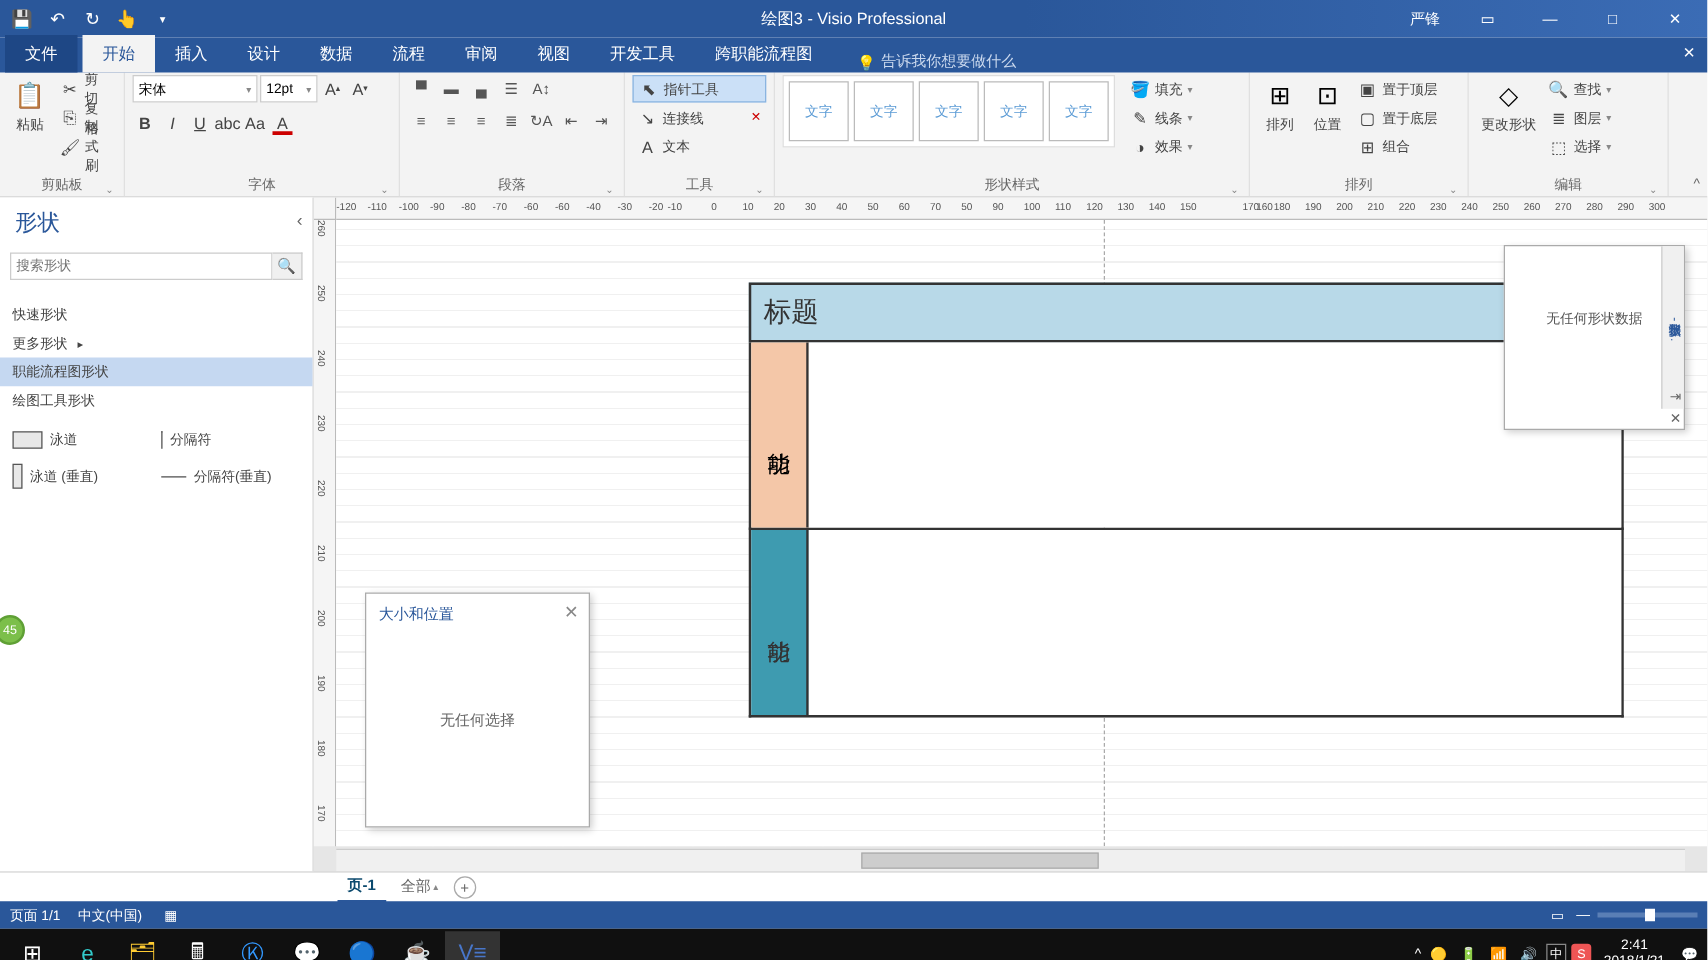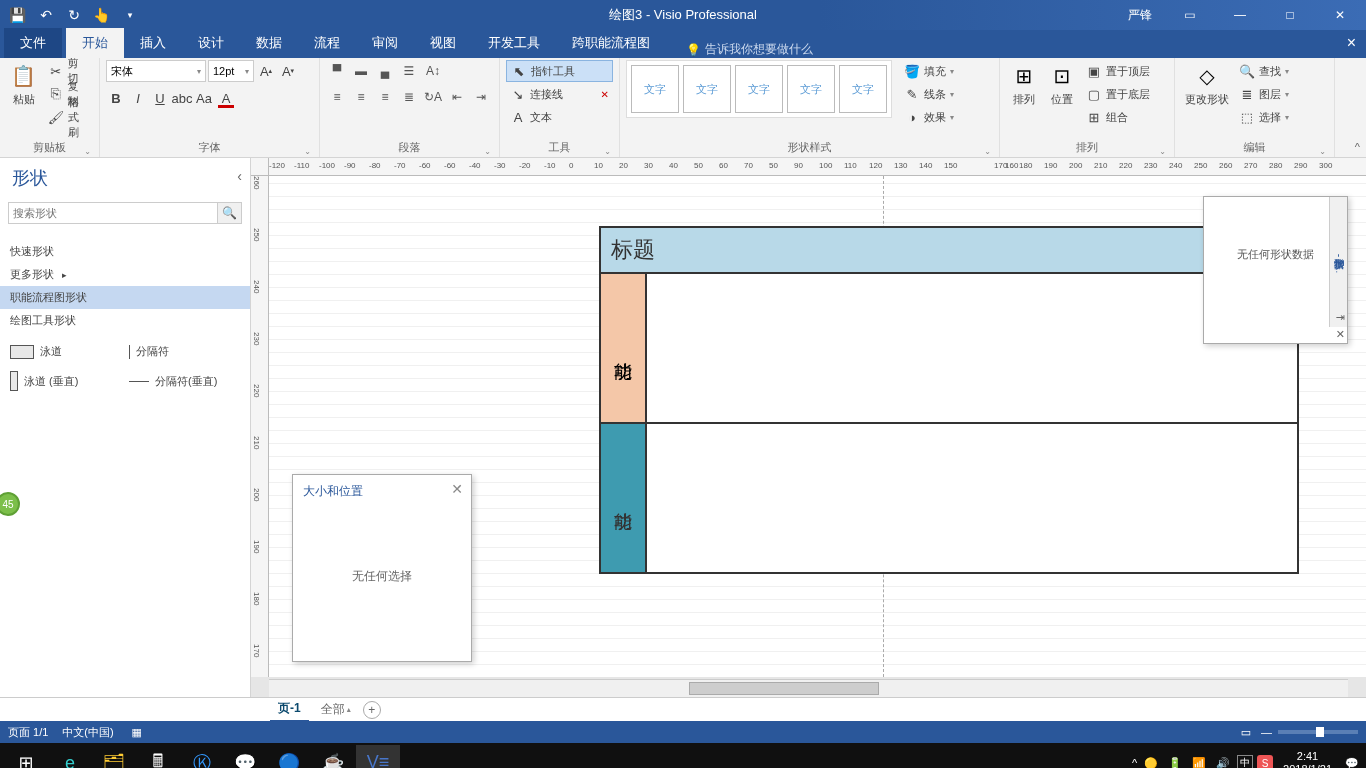--- a/index.html
+++ b/index.html
@@ -389,21 +389,21 @@
         <div class="ruler-tick" style="left: 25px; top: 3px;">-110</div>
         <div class="ruler-tick" style="left: 50px; top: 3px;">-100</div>
         <div class="ruler-tick" style="left: 75px; top: 3px;">-90</div>
         <div class="ruler-tick" style="left: 100px; top: 3px;">-80</div>
         <div class="ruler-tick" style="left: 125px; top: 3px;">-70</div>
         <div class="ruler-tick" style="left: 150px; top: 3px;">-60</div>
         <div class="ruler-tick" style="left: 175px; top: 3px;">-60</div>
         <div class="ruler-tick" style="left: 200px; top: 3px;">-40</div>
         <div class="ruler-tick" style="left: 225px; top: 3px;">-30</div>
         <div class="ruler-tick" style="left: 250px; top: 3px;">-20</div>
-        <div class="ruler-tick" style="left: 275px; top: 3px;">-10</div>
+        <div class="ruler-tick" style="left: 265px; top: 3px;">-10</div>
         <div class="ruler-tick" style="left: 300px; top: 3px;">0</div>
         <div class="ruler-tick" style="left: 325px; top: 3px;">10</div>
         <div class="ruler-tick" style="left: 350px; top: 3px;">20</div>
         <div class="ruler-tick" style="left: 375px; top: 3px;">30</div>
         <div class="ruler-tick" style="left: 400px; top: 3px;">40</div>
         <div class="ruler-tick" style="left: 425px; top: 3px;">50</div>
         <div class="ruler-tick" style="left: 450px; top: 3px;">60</div>
         <div class="ruler-tick" style="left: 475px; top: 3px;">70</div>
         <div class="ruler-tick" style="left: 500px; top: 3px;">50</div>
         <div class="ruler-tick" style="left: 525px; top: 3px;">90</div>

